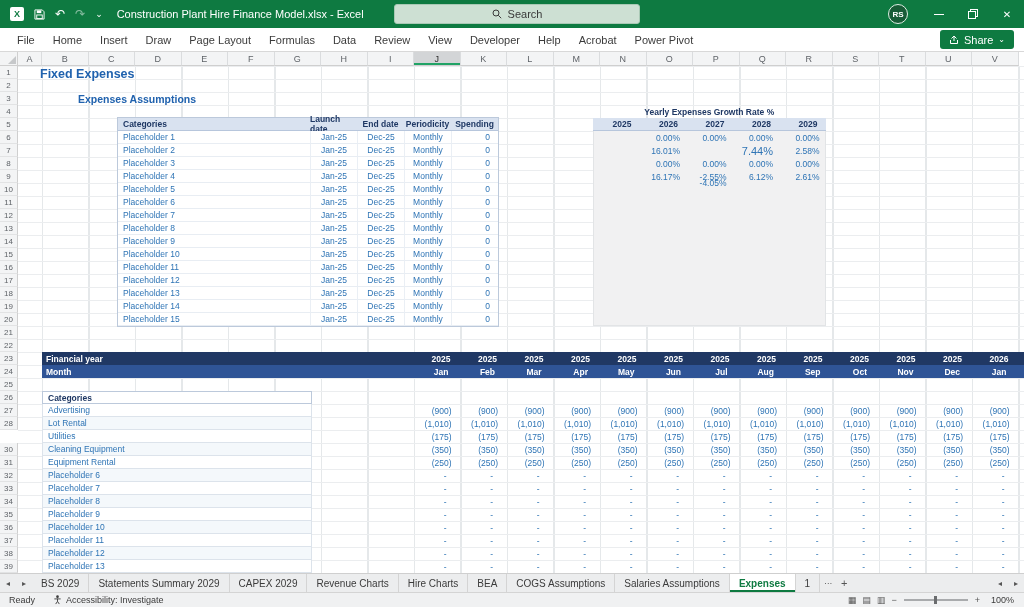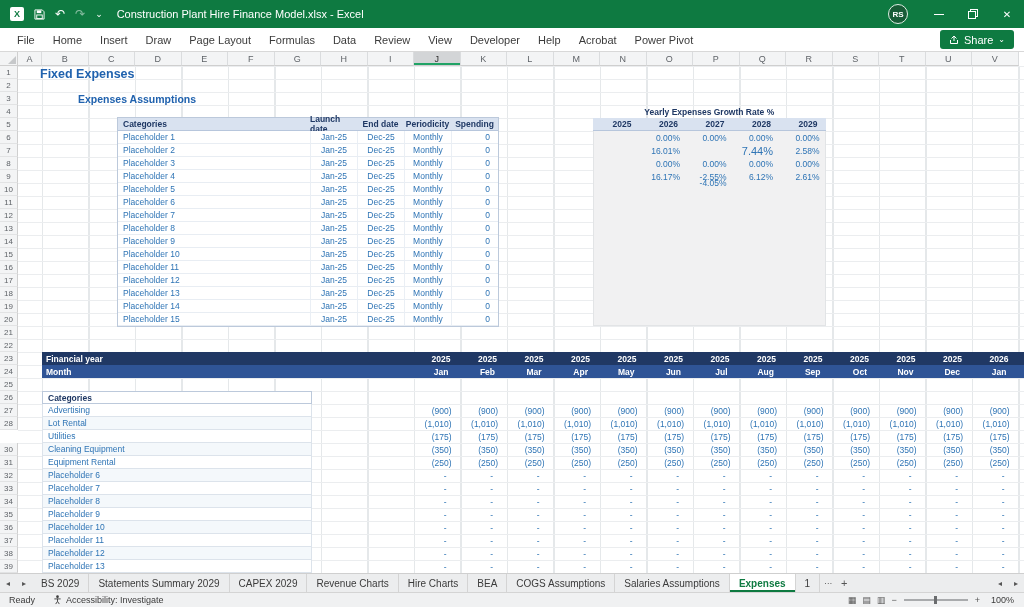--- a/index.html
+++ b/index.html
@@ -60,20 +60,29 @@
           <path d="M1 1 H9 L11 3 V11 H1 Z" fill="none" stroke="#fff"></path>
           <rect x="3" y="1.5" width="5" height="3" fill="#fff"></rect>
           <rect x="3" y="6.5" width="6" height="4" fill="none" stroke="#fff"></rect>
         </svg>
     </span>
     <span class="qicon">↶</span>
     <span class="qicon dim">↷</span>
     <span class="qicon" style="font-size:9px">⌄</span>
   </div>
   <div class="win-title">Construction Plant Hire Finance Model.xlsx - Excel</div>
+  <div class="search-box">
+    <span style="display:flex">
+      <svg width="10" height="10" viewBox="0 0 10 10">
+          <circle cx="4" cy="4" r="3" fill="none" stroke="#3a3a3a"></circle>
+          <line x1="6.3" y1="6.3" x2="9.2" y2="9.2" stroke="#3a3a3a"></line>
+        </svg>
+    </span>
+    <span>Search</span>
+  </div>
   <div class="tb-right">
     <div class="avatar">RS</div>
     <div class="win-btn">
         <span style="display:block;width:10px;height:1px;background:#fff"></span>
       </div>
     <div class="win-btn">
       <svg width="10" height="10" viewBox="0 0 10 10">
           <rect x="2.5" y="0.5" width="7" height="7" fill="none" stroke="#fff"></rect>
           <rect x="0.5" y="2.5" width="7" height="7" fill="#0E7A41" stroke="#fff"></rect>
         </svg>

